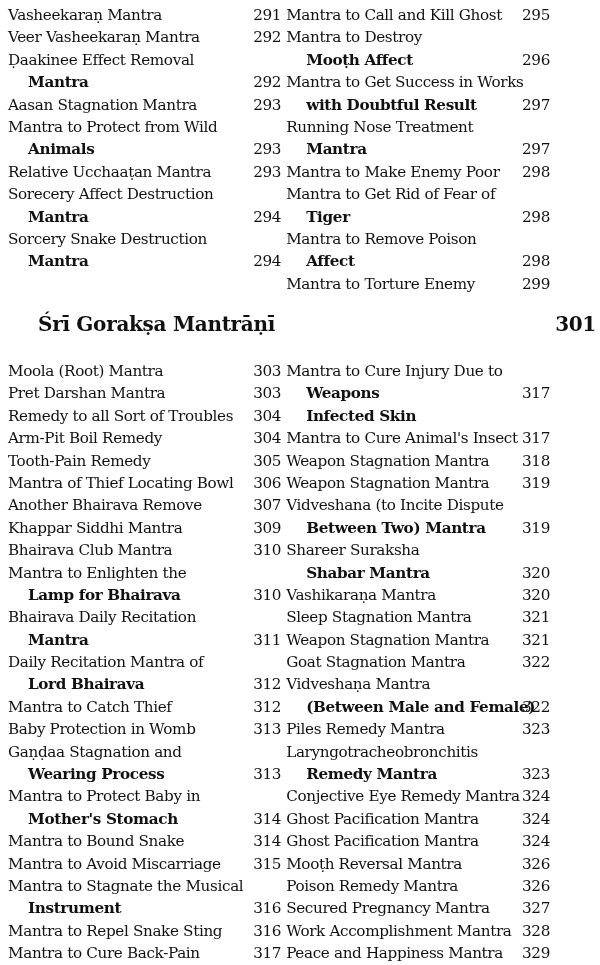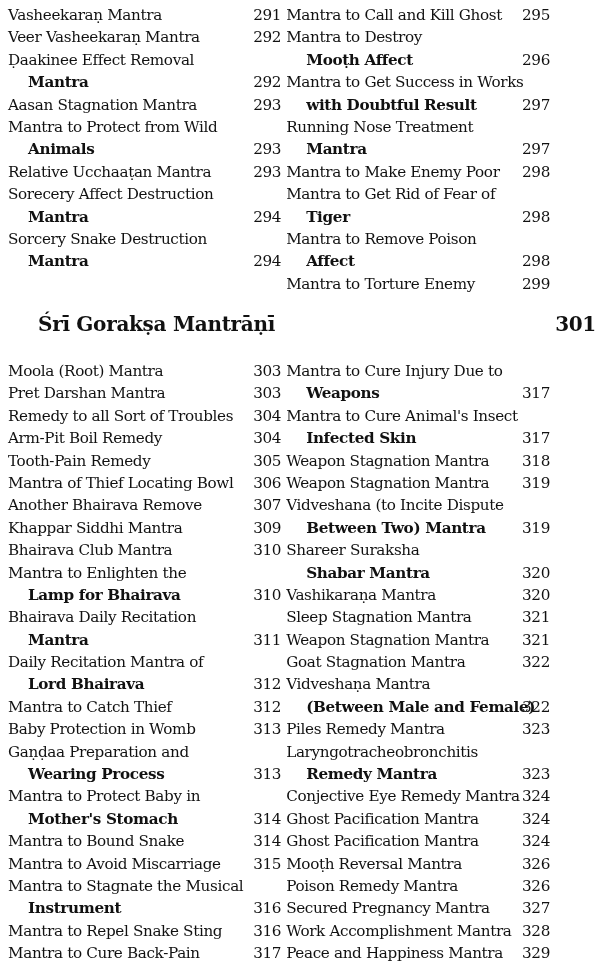--- a/index.html
+++ b/index.html
@@ -226,21 +226,21 @@
         </div>
         <div class="entry">
           <span class="line">Mantra to Catch Thief</span>
           <span class="page">312</span>
         </div>
         <div class="entry">
           <span class="line">Baby Protection in Womb</span>
           <span class="page">313</span>
         </div>
         <div class="entry">
-          <span class="line">Gaṇḍaa Preparation and</span>
+          <span class="line">Gaṇḍaa Stagnation and</span>
           <span class="line indent">Wearing Process</span>
           <span class="page">313</span>
         </div>
         <div class="entry">
           <span class="line">Mantra to Protect Baby in</span>
           <span class="line indent">Mother's Stomach</span>
           <span class="page">314</span>
         </div>
         <div class="entry">
           <span class="line">Mantra to Bound Snake</span>
@@ -264,22 +264,22 @@
           <span class="page">317</span>
         </div>
       </div>
     <div class="col col-right">
         <div class="entry">
           <span class="line">Mantra to Cure Injury Due to</span>
           <span class="line indent">Weapons</span>
           <span class="page">317</span>
         </div>
         <div class="entry">
+          <span class="line indent">Infected Skin</span>
           <span class="line">Mantra to Cure Animal's Insect</span>
-          <span class="line indent">Infected Skin</span>
           <span class="page">317</span>
         </div>
         <div class="entry">
           <span class="line">Weapon Stagnation Mantra</span>
           <span class="page">318</span>
         </div>
         <div class="entry">
           <span class="line">Weapon Stagnation Mantra</span>
           <span class="page">319</span>
         </div>

